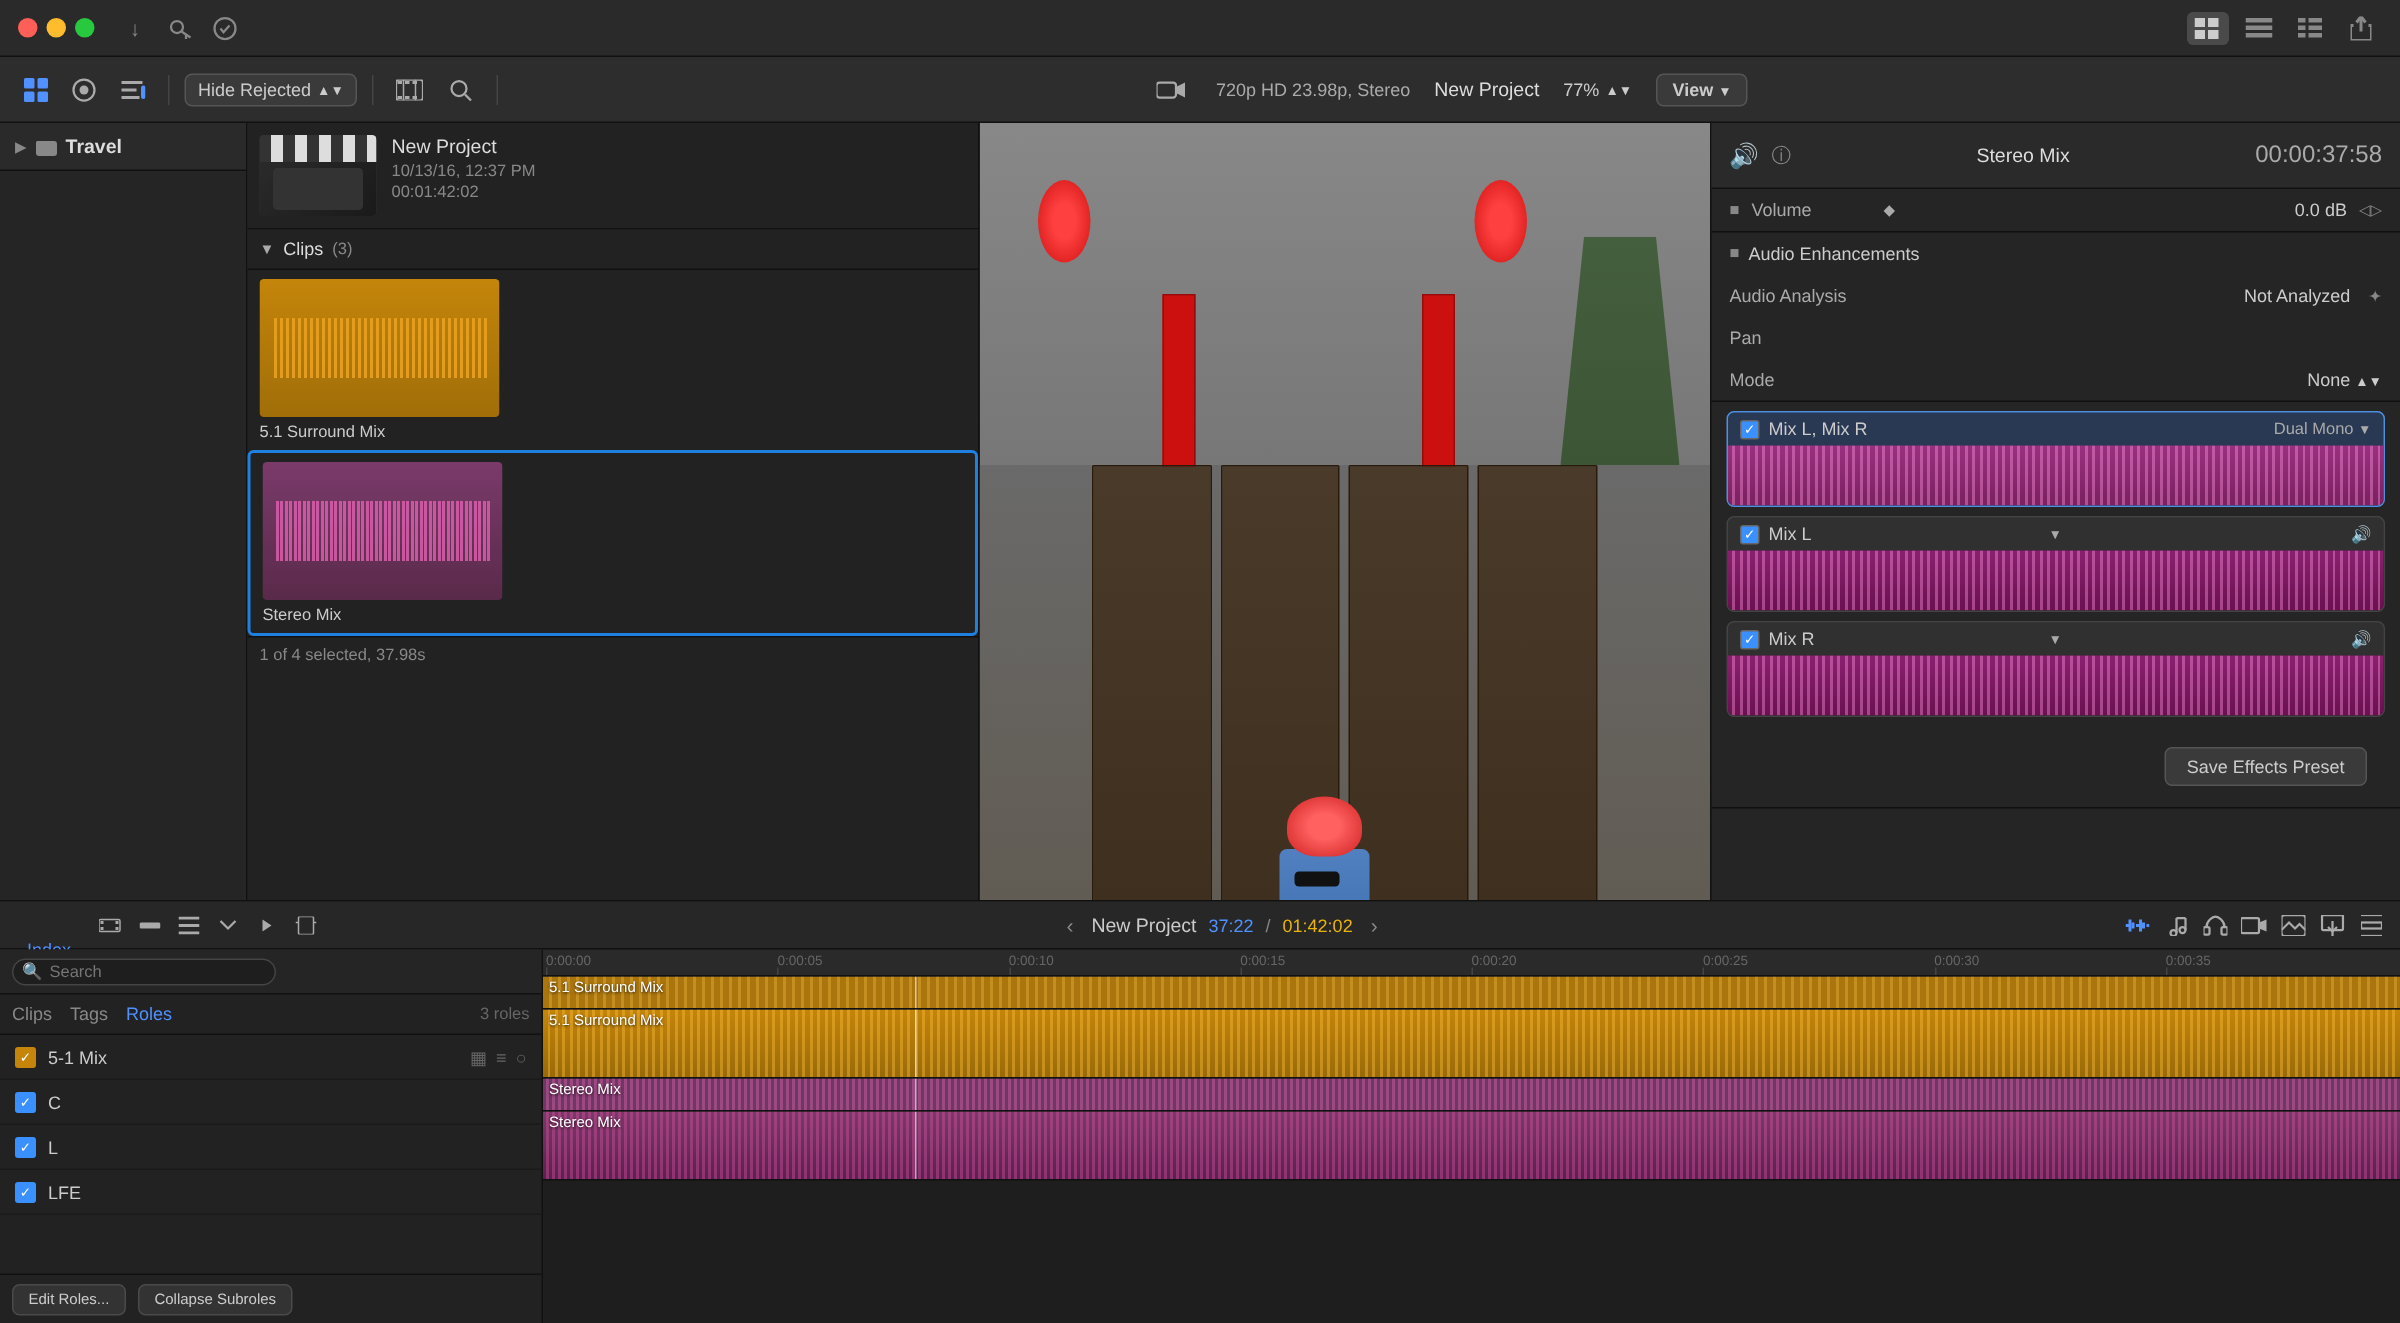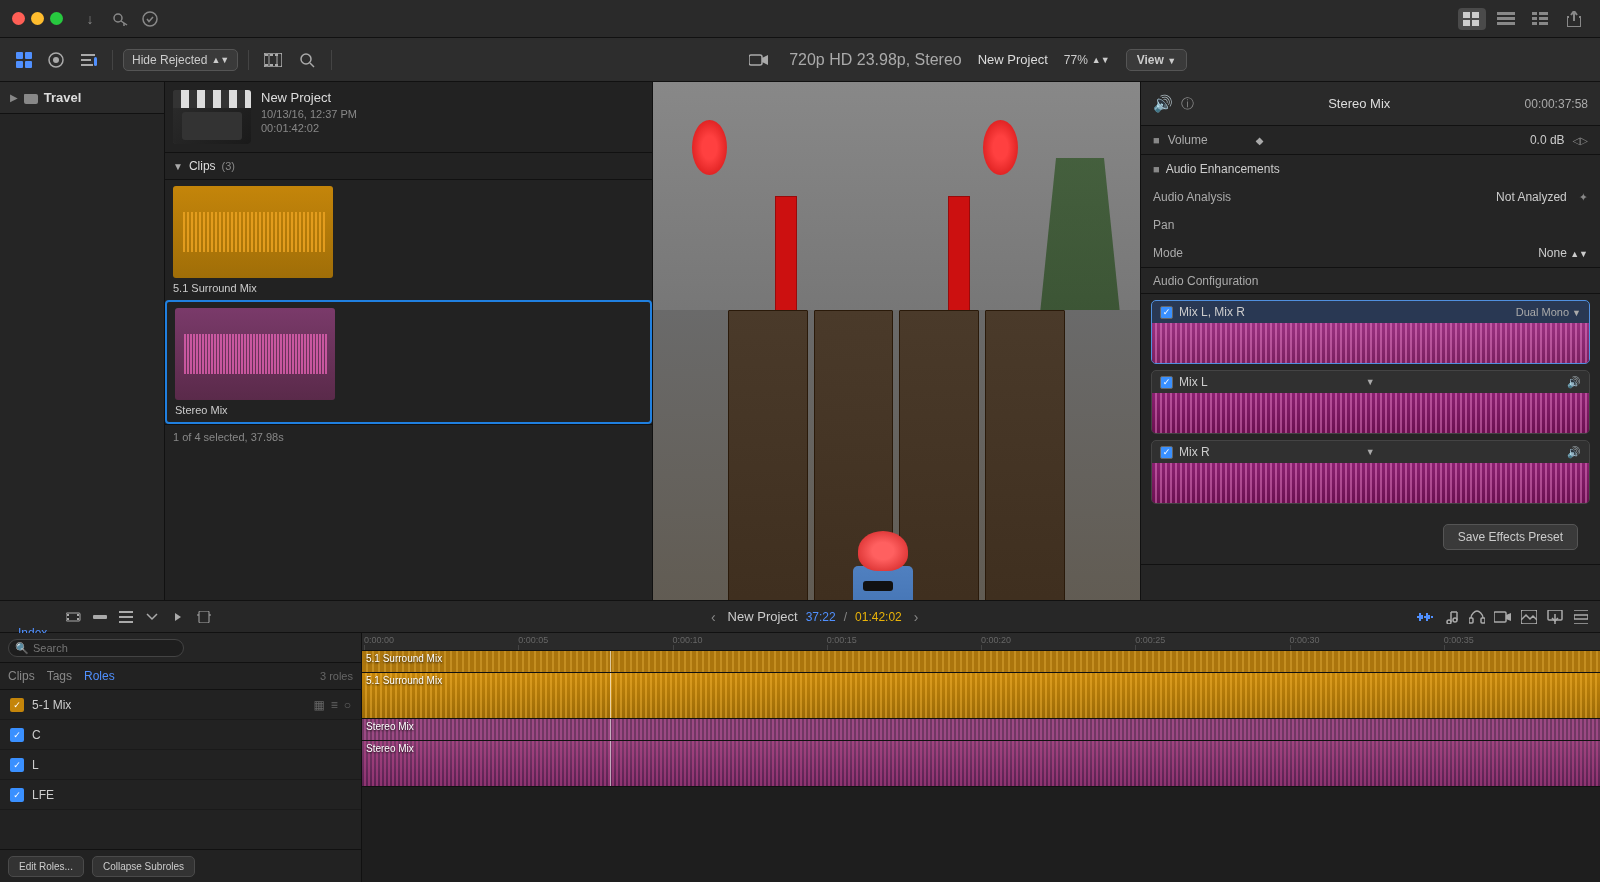--- a/index.html
+++ b/index.html
@@ -105,21 +105,21 @@
       justify-content: center;
       gap: 16px;
     }
     .toolbar-project-name {
       color: #ddd;
       font-size: 13px;
       font-weight: 500;
     }
     .toolbar-resolution {
       color: #aaa;
-      font-size: 16px;
+      font-size: 12px;
     }
     .toolbar-zoom {
       display: flex;
       align-items: center;
       gap: 4px;
       color: #ccc;
       font-size: 12px;
       cursor: pointer;
     }
     .toolbar-view-btn {
@@ -508,21 +508,21 @@
     }
     .inspector-title {
       flex: 1;
       text-align: center;
       color: #ddd;
       font-size: 13px;
       font-weight: 500;
     }
     .inspector-timecode {
       color: #aaa;
-      font-size: 12px;
+      font-size: 16px;
       font-variant-numeric: tabular-nums;
     }
 
     .inspector-section {
       border-bottom: 1px solid #111;
     }
     .inspector-row {
       display: flex;
       align-items: center;
       padding: 5px 12px;
@@ -1168,23 +1168,20 @@
         </div>
         <div class="inspector-row">
           <span class="inspector-label">Mode</span>
           <span class="inspector-value">
             <span>None</span> <span style="font-size:9px;">▲▼</span>
           </span>
         </div>
       </div>
 
       <div class="inspector-section">
-        <div class="audio-config-header">
-          <span>Audio Configuration</span>
-        </div>
 
         <div class="mix-channel selected">
           <div class="mix-channel-header">
             <div class="mix-checkbox">✓</div>
             <span class="mix-name">Mix L, Mix R</span>
             <span class="mix-type">
               <span>Dual Mono</span> <span style="font-size:9px;">▼</span>
             </span>
           </div>
           <div class="mix-waveform surround-wave">

